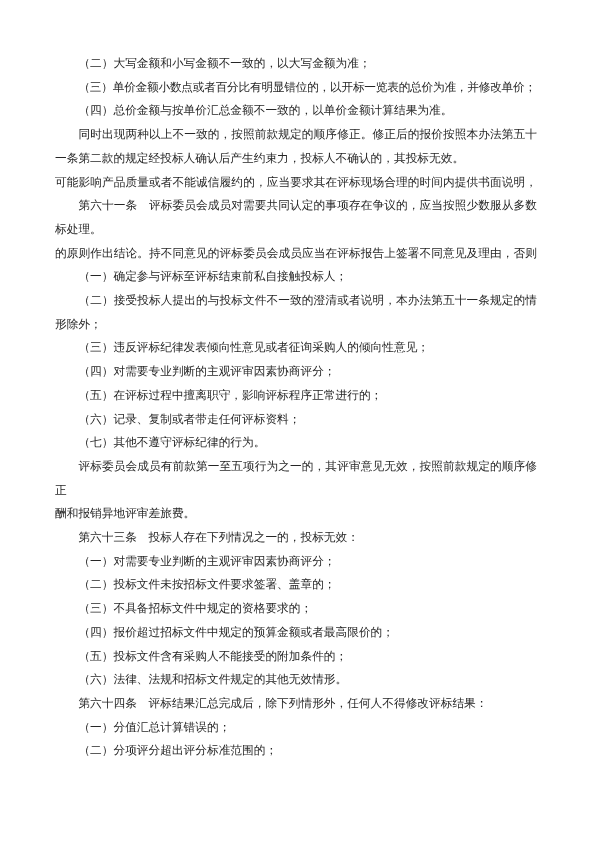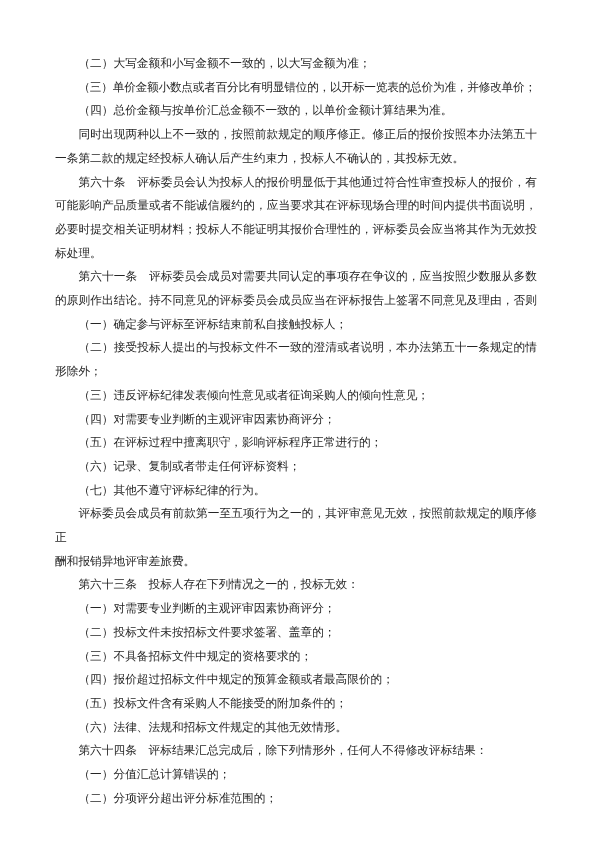--- a/index.html
+++ b/index.html
@@ -51,25 +51,23 @@
 <body>
 
 <div class="page">
   <div class="text-block">
 
   <div class="line indent">（二）大写金额和小写金额不一致的，以大写金额为准；</div>
       <div class="line indent tight">（三）单价金额小数点或者百分比有明显错位的，以开标一览表的总价为准，并修改单价；</div>
       <div class="line indent">（四）总价金额与按单价汇总金额不一致的，以单价金额计算结果为准。</div>
       <div class="line indent fill">同时出现两种以上不一致的，按照前款规定的顺序修正。修正后的报价按照本办法第五十</div>
       <div class="line">一条第二款的规定经投标人确认后产生约束力，投标人不确认的，其投标无效。</div>
-      <div class="line indent fill">第六十条　评标委员会认为投标人的报价明显低于其他通过符合性审查投标人的报价，有</div>
       <div class="line fill">可能影响产品质量或者不能诚信履约的，应当要求其在评标现场合理的时间内提供书面说明，</div>
-      <div class="line fill">必要时提交相关证明材料；投标人不能证明其报价合理性的，评标委员会应当将其作为无效投</div>
+      <div class="line indent fill">第六十一条　评标委员会成员对需要共同认定的事项存在争议的，应当按照少数服从多数</div>
       <div class="line">标处理。</div>
-      <div class="line indent fill">第六十一条　评标委员会成员对需要共同认定的事项存在争议的，应当按照少数服从多数</div>
       <div class="line fill">的原则作出结论。持不同意见的评标委员会成员应当在评标报告上签署不同意见及理由，否则</div>
       <div class="line indent">（一）确定参与评标至评标结束前私自接触投标人；</div>
       <div class="line indent fill">（二）接受投标人提出的与投标文件不一致的澄清或者说明，本办法第五十一条规定的情</div>
       <div class="line">形除外；</div>
       <div class="line indent">（三）违反评标纪律发表倾向性意见或者征询采购人的倾向性意见；</div>
       <div class="line indent">（四）对需要专业判断的主观评审因素协商评分；</div>
       <div class="line indent">（五）在评标过程中擅离职守，影响评标程序正常进行的；</div>
       <div class="line indent">（六）记录、复制或者带走任何评标资料；</div>
       <div class="line indent">（七）其他不遵守评标纪律的行为。</div>
       <div class="line indent fill">评标委员会成员有前款第一至五项行为之一的，其评审意见无效，按照前款规定的顺序修正</div>

